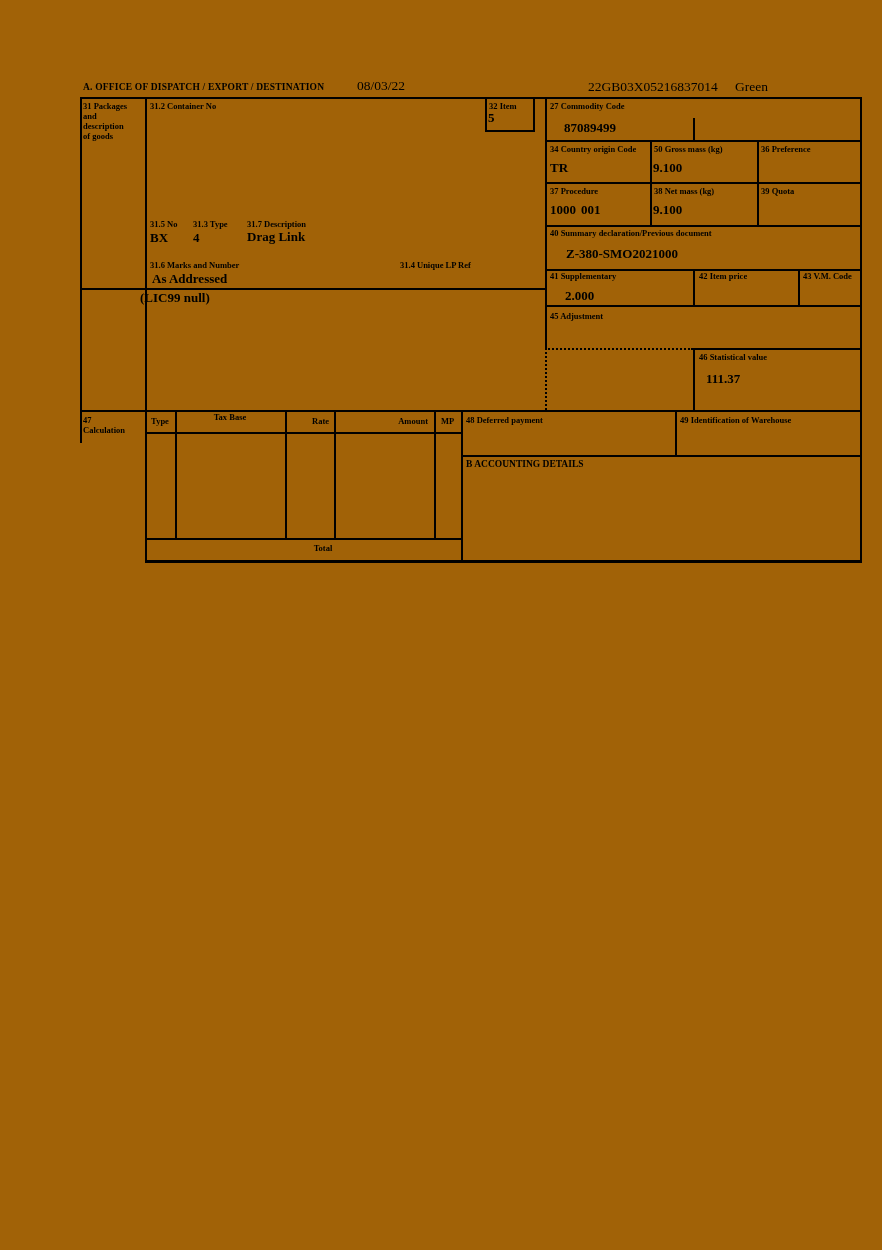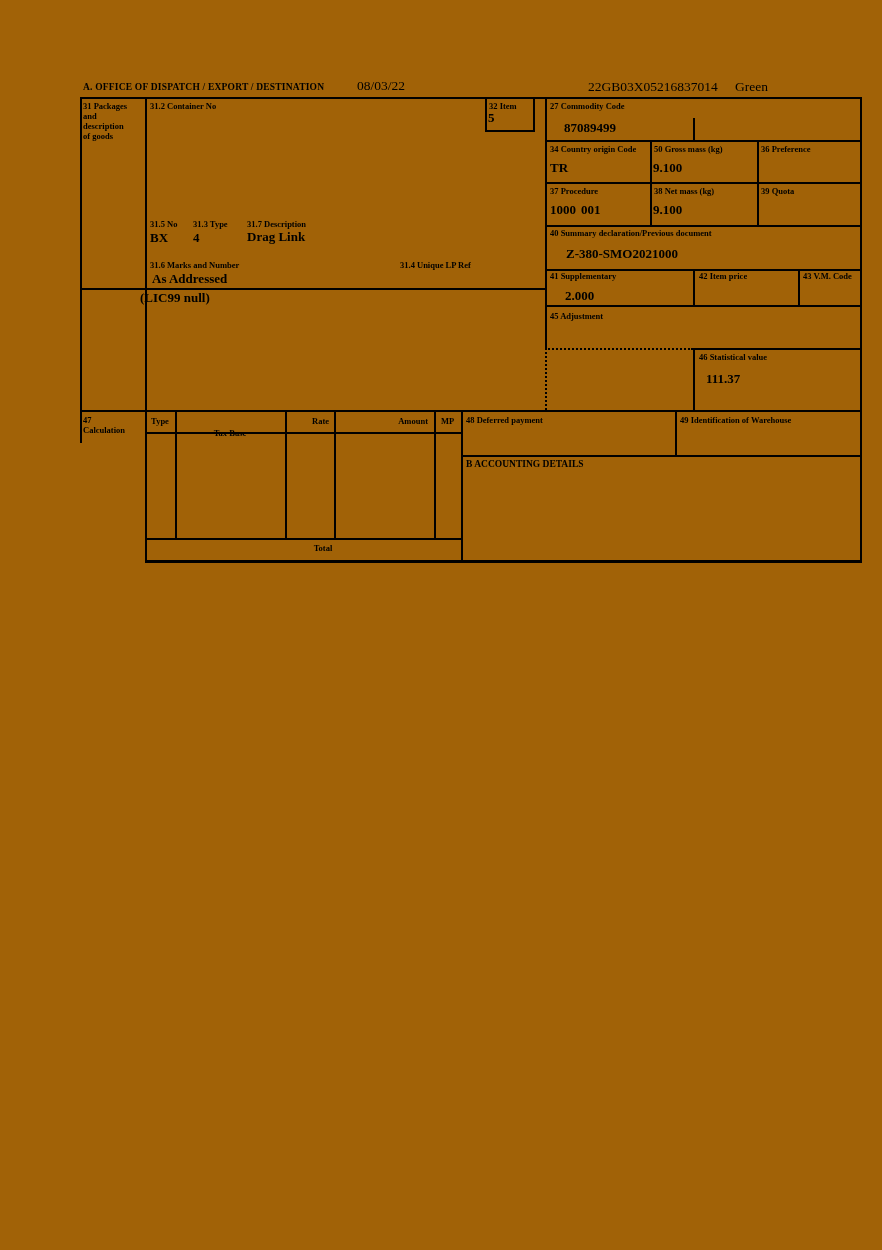--- a/index.html
+++ b/index.html
@@ -108,21 +108,21 @@
 
   <div class="val" style="left:140px;top:290px;">(LIC99 null)</div>
 
   <div class="lbl" style="left:550px;top:311px;">45 Adjustment</div>
   <div class="lbl" style="left:699px;top:352px;">46 Statistical value</div>
   <div class="val" style="left:706px;top:371px;">111.37</div>
 
   <div class="lbl" style="left:83px;top:415px;width:60px;">47
 Calculation</div>
   <div class="th tc" style="left:145px;top:416px;width:30px;">Type</div>
-  <div class="th tc" style="left:175px;top:428px;width:110px;">Tax Base</div>
+  <div class="th tc" style="left:175px;top:412px;width:110px;">Tax Base</div>
   <div class="th tr" style="left:285px;top:416px;width:44px;">Rate</div>
   <div class="th tr" style="left:334px;top:416px;width:94px;">Amount</div>
   <div class="th tc" style="left:434px;top:416px;width:27px;">MP</div>
   <div class="th tc" style="left:145px;top:543px;width:356px;">Total</div>
 
   <div class="lbl" style="left:466px;top:415px;">48 Deferred payment</div>
   <div class="lbl" style="left:680px;top:415px;">49 Identification of Warehouse</div>
   <div class="hdr-small" style="left:466px;top:459px;letter-spacing:0;">B ACCOUNTING DETAILS</div>
 
 </div>

